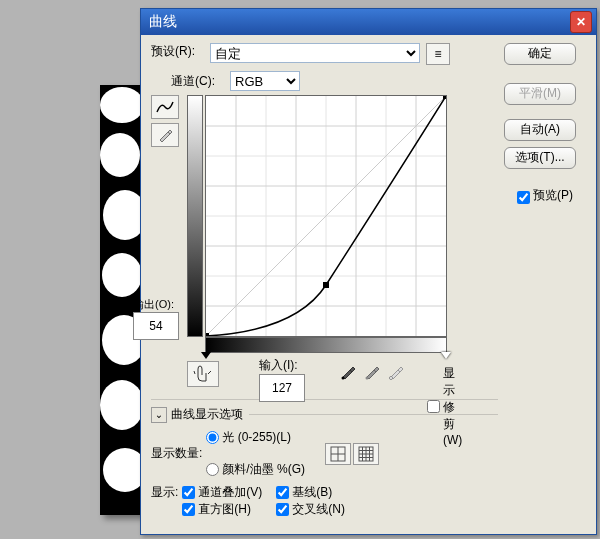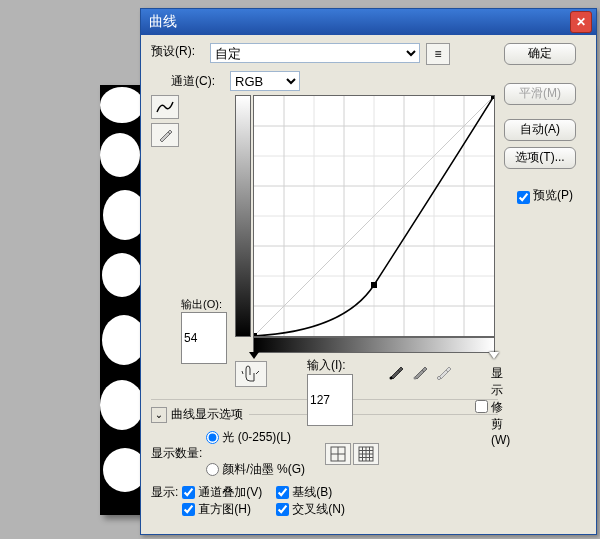--- a/index.html
+++ b/index.html
@@ -90,21 +90,20 @@
   .main-area { display: flex; }
   .left-col { flex: 1; }
   .right-col { width: 82px; margin-left: 6px; text-align: center; }
 
   .channel-row { display: flex; align-items: center; margin-bottom: 4px; padding-left: 20px;}
   .channel-select { width: 70px; }
 
   .graph-area {
     display: flex;
     margin-top: 4px;
-    gap: 48px;
   }
   .tool-col {
     width: 30px;
     display: flex;
     flex-direction: column;
     align-items: center;
     margin-right: 6px;
   }
   .tool-col .icon-btn { margin-bottom: 4px; width:26px; height:22px; }
 
@@ -151,22 +150,22 @@
     left: -54px;
     top: 202px;
     width: 50px;
   }
   .output-box .lbl { font-size: 11px; }
   .output-box input, .input-box input {
     width: 40px;
     height: 18px;
     border: 1px solid #888;
     font-size: 12px;
-    text-align: left;
-    padding: 16px 2px;
+    text-align: center;
+    padding: 4px 2px;
   }
   .input-box {
     position: absolute;
     left: 72px;
     top: 262px;
     width: 60px;
   }
 
   .eyedroppers {
     display: flex;

